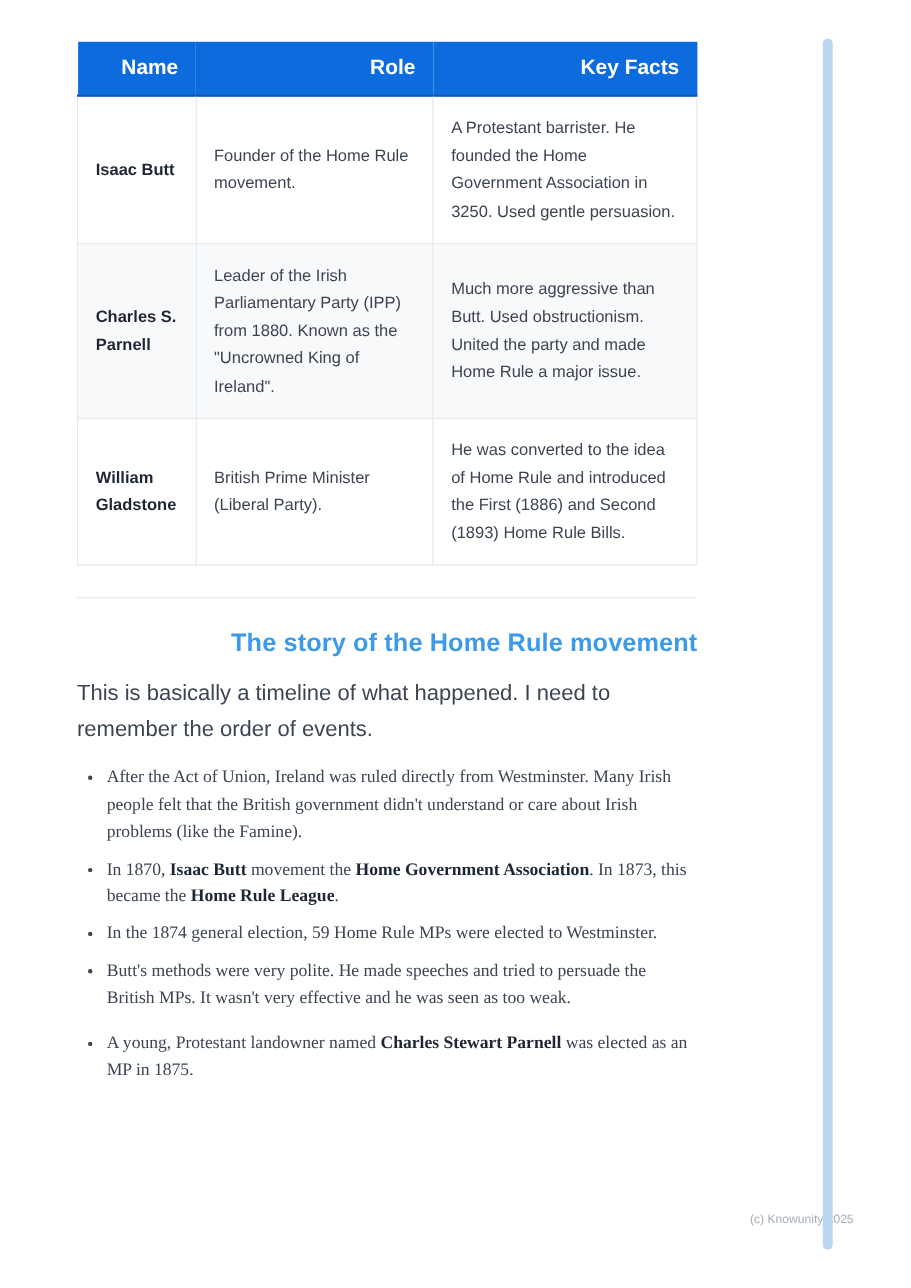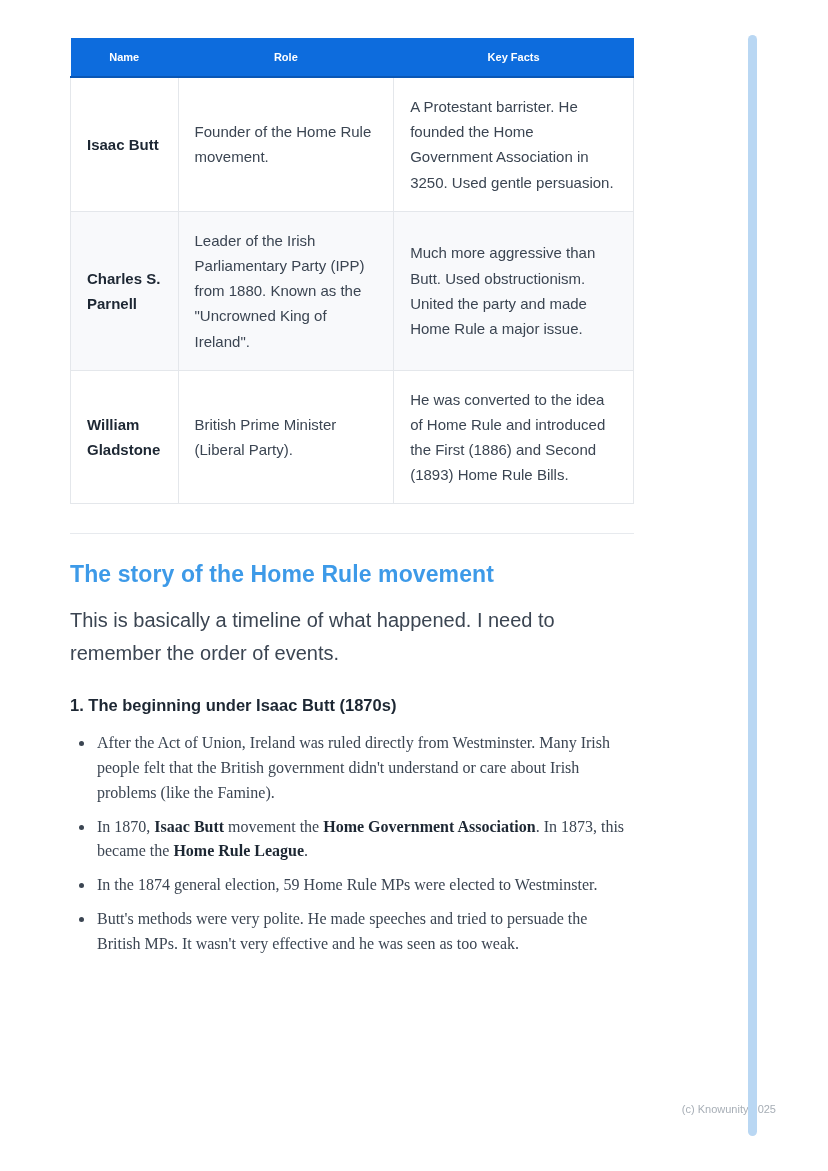--- a/index.html
+++ b/index.html
@@ -17,24 +17,24 @@
   body{font-family:"Liberation Sans", sans-serif;color:var(--text);}
   .page{position:relative;width:828px;height:1171px;background:#fff;overflow:hidden;}
   .content{position:absolute;left:70px;top:38px;width:564px;}
 
   
   table{width:100%;border-collapse:collapse;font-size:15px;}
   th{
     background:var(--header-blue);
     color:#ffffff;
     font-weight:700;
-    text-align:center;
+    text-align:right;
     padding:13px 16px;
     border-bottom:2px solid var(--header-blue-dark);
-    font-size:11px;
+    font-size:19px;
   }
   td{
     border:1px solid var(--border);
     padding:16px;
     line-height:1.68;
     vertical-align:middle;
     color:var(--text);
   }
   col.c-name{width:19.1%;}
   col.c-role{width:38.3%;}
@@ -43,20 +43,21 @@
   td.name-cell{font-weight:700;color:var(--text-dark);}
 
   .divider{border:none;border-top:1px solid #e7eaee;margin:29px 0 0 0;}
 
   h2.section-title{
     margin-top:27px;
     font-size:23px;
     font-weight:700;
     color:var(--heading-blue);
     letter-spacing:0.1px;
+    text-align:right;
   }
   p.intro{
     margin-top:16px;
     font-size:20px;
     line-height:1.62;
   }
   h3.subheading{
     margin-top:27px;
     font-size:16.5px;
     font-weight:700;
@@ -131,30 +132,32 @@
         </tr>
       </tbody>
     </table>
 
     <hr class="divider">
 
     <h2 class="section-title">The story of the Home Rule movement</h2>
 
     <p class="intro">This is basically a timeline of what happened. I need to remember the order of events.</p>
 
-    <h3 class="subheading">1. The beginning under Isaac Butt (1870s)</h3>
 
     <ul class="bullets">
       <li><span>After the Act of Union, Ireland was ruled directly from Westminster. Many Irish people felt that the British government didn't understand or care about Irish problems (like the Famine).</span></li>
       <li><span>In 1870, </span><strong>Isaac Butt</strong><span> movement the </span><strong>Home Government Association</strong><span>. In 1873, this became the </span><strong>Home Rule League</strong><span>.</span></li>
       <li><span>In the 1874 general election, 59 Home Rule MPs were elected to Westminster.</span></li>
       <li><span>Butt's methods were very polite. He made speeches and tried to persuade the British MPs. It wasn't very effective and he was seen as too weak.</span></li>
     </ul>
 
 
+    <ul class="bullets">
+      <li><span>A young, Protestant landowner named </span><strong>Charles Stewart Parnell</strong><span> was elected as an MP in 1875.</span></li>
+    </ul>
 
   </div>
 
   <div class="copyright">(c) Knowunity 2025</div>
 
   <div class="scrollbar"></div>
 
 </div>
 
 </body></html>

